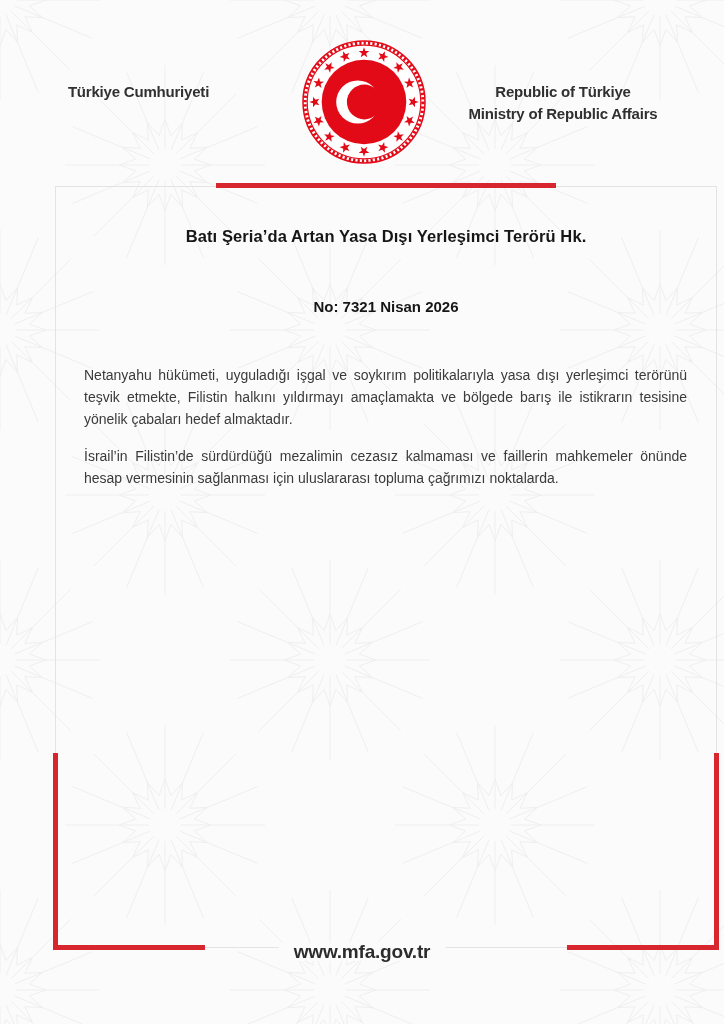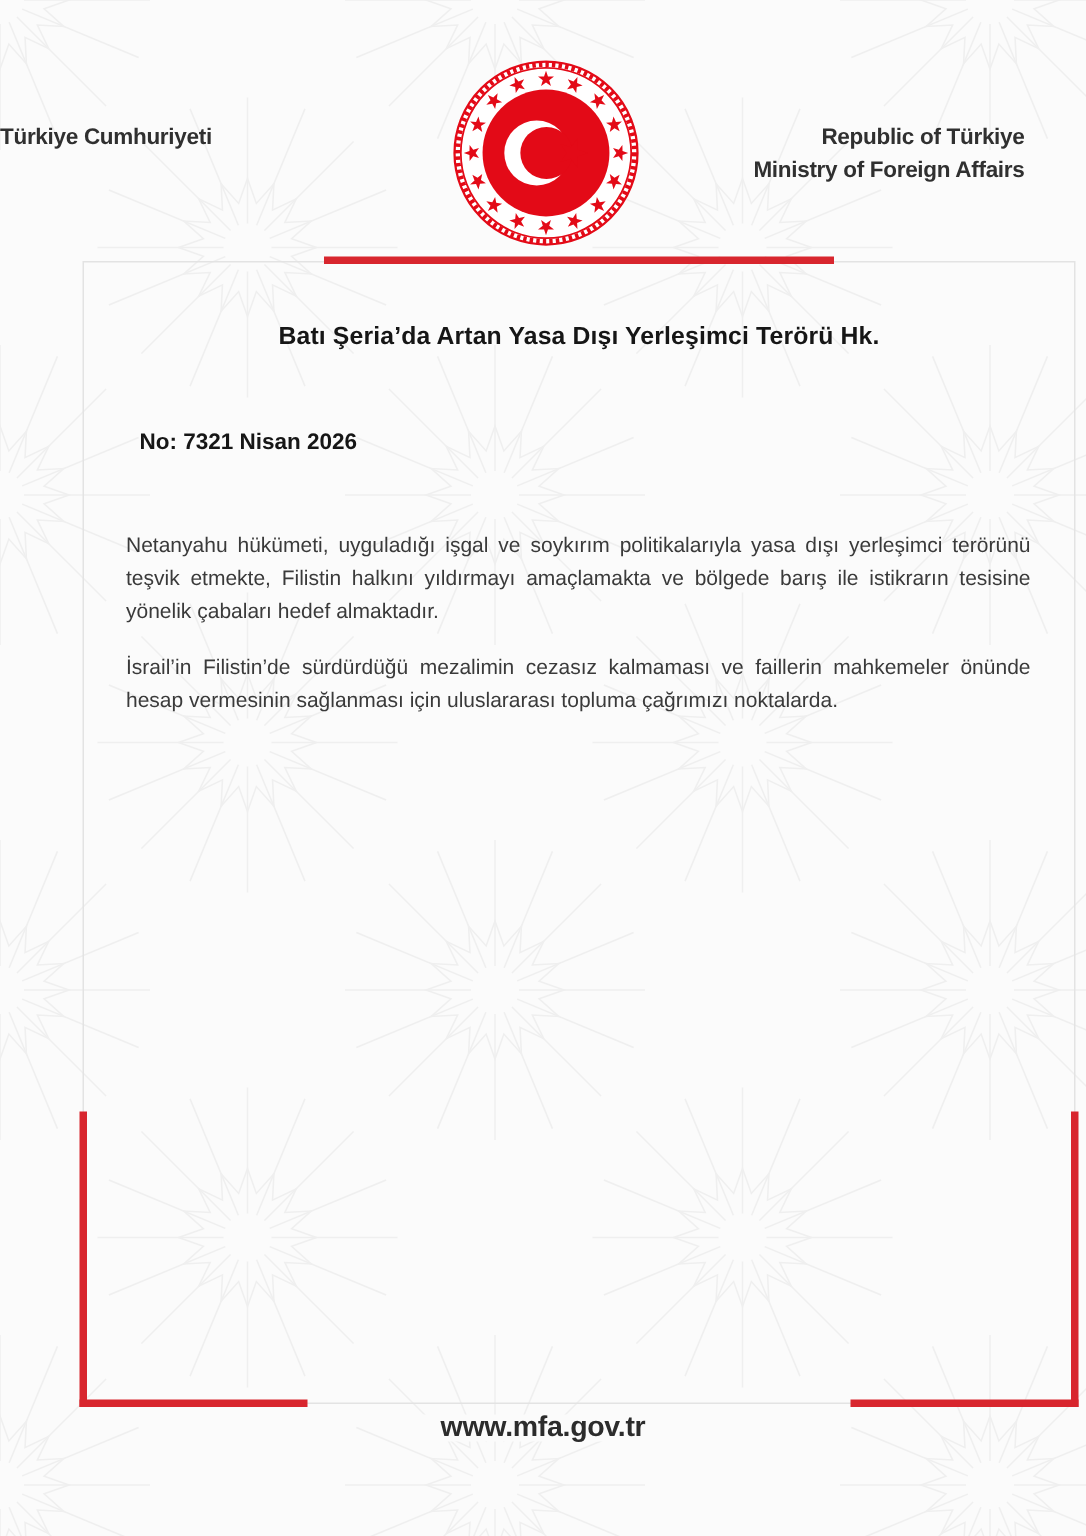--- a/index.html
+++ b/index.html
@@ -4,46 +4,46 @@
 <style>
   html,body{margin:0;padding:0;background:#ffffff;}
   .page{
     position:relative;width:724px;height:1024px;margin:0 auto;
     background:var(--page-bg,#FBFBFB);overflow:hidden;
     font-family:"Liberation Sans","DejaVu Sans",sans-serif;
   }
   .bg-pattern{position:absolute;left:0;top:0;width:724px;height:1024px;display:block;}
   
   .hdr-left{
-    position:absolute;top:81px;left:0;width:277px;text-align:left;
+    position:absolute;top:81px;left:0;width:277px;text-align:center;
     font-weight:700;font-size:15px;line-height:22px;color:#303030;letter-spacing:-0.2px;
   }
   .hdr-right{
-    position:absolute;top:81px;left:443px;width:240px;text-align:right;
+    position:absolute;top:81px;left:443px;width:240px;text-align:center;
     font-weight:700;font-size:15px;line-height:22px;color:#303030;letter-spacing:-0.2px;
   }
   .emblem{position:absolute;left:301px;top:39px;width:126px;height:126px;}
   
   .frame{
-    position:absolute;left:55px;top:174px;width:662px;height:762px;
+    position:absolute;left:55px;top:186px;width:662px;height:762px;
     border:1.5px solid var(--frame-gray,#E3E3E3);box-sizing:border-box;
   }
   .accent{position:absolute;background:var(--accent-red,#D8262E);}
   .accent.top{top:-4px;left:50%;transform:translateX(-50%);width:340px;height:5px;}
   .accent.bl-v{left:-3px;bottom:-3px;width:5px;height:197px;}
   .accent.bl-h{left:-3px;bottom:-3px;width:152px;height:5px;}
   .accent.br-v{right:-3px;bottom:-3px;width:5px;height:197px;}
   .accent.br-h{right:-3px;bottom:-3px;width:152px;height:5px;}
   .doc-title{
     position:absolute;top:40px;left:0;right:0;margin:0;text-align:center;
     font-size:16.5px;font-weight:700;color:#161616;letter-spacing:0.1px;
   }
   .meta-row{
     position:absolute;top:111px;left:37px;right:37px;
-    display:flex;justify-content:flex-start;
+    display:flex;justify-content:center;
     font-size:15px;font-weight:700;color:#161616;
   }
   .body-text{position:absolute;top:177px;left:28px;right:29px;}
   .body-text p{
     margin:0 0 15px 0;font-size:14px;line-height:22px;color:var(--text-body,#3A3A3A);
     text-align:justify;
   }
   
   .footer-url{
     position:absolute;top:943px;left:50%;transform:translateX(-50%);
@@ -186,21 +186,21 @@
       </g>
 
     <circle cx="63" cy="63" r="42.3" fill="#E30A17"></circle>
     <circle cx="56.8" cy="63" r="21.6" fill="#FFFFFF"></circle>
     <circle cx="63.3" cy="63" r="17.4" fill="#E30A17"></circle>
     <use href="#star5" transform="translate(80.8 63) rotate(90) scale(1.8)" fill="#FFFFFF" style="fill:#FFFFFF"></use>
   </svg>
 
   <div class="hdr-right">
     <div>Republic of Türkiye</div>
-    <div>Ministry of Foreign Affairs</div>
+    <div>Ministry of Republic Affairs</div>
   </div>
 
   <main class="frame">
     <div class="accent top"></div>
     <div class="accent bl-v"></div>
     <div class="accent bl-h"></div>
     <div class="accent br-v"></div>
     <div class="accent br-h"></div>
 
     <h1 class="doc-title">Batı Şeria’da Artan Yasa Dışı Yerleşimci Terörü Hk.</h1>

